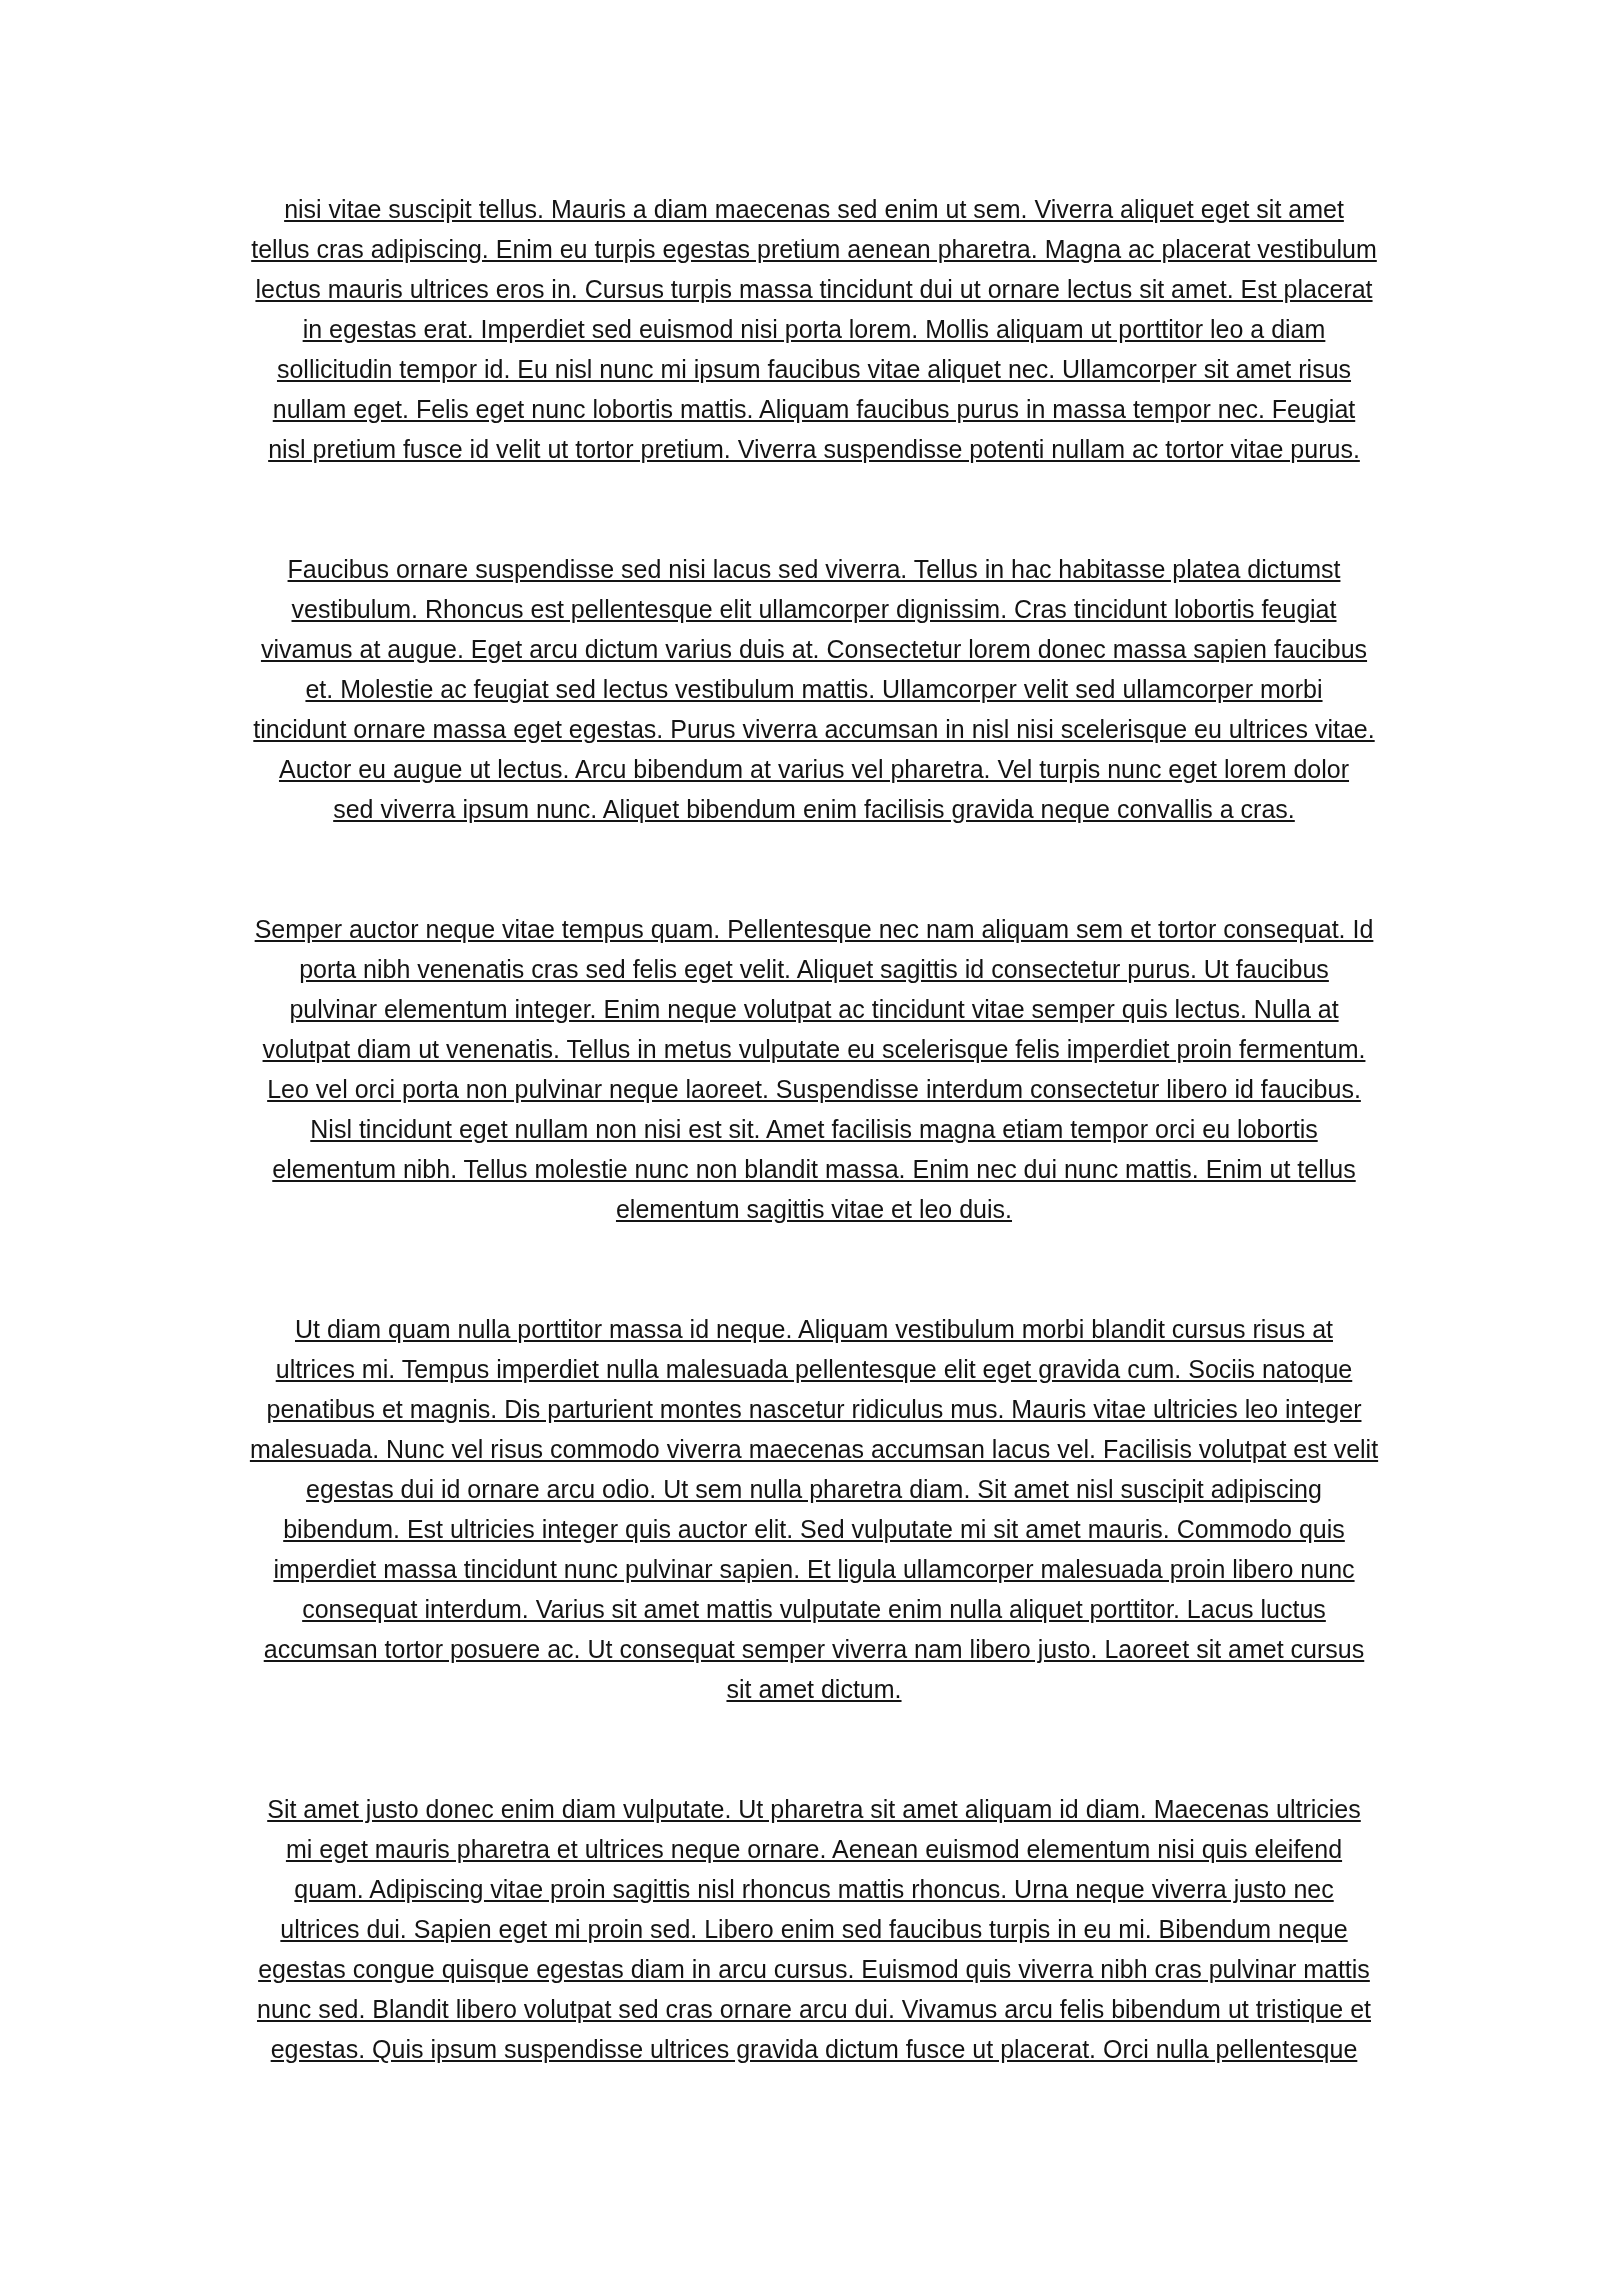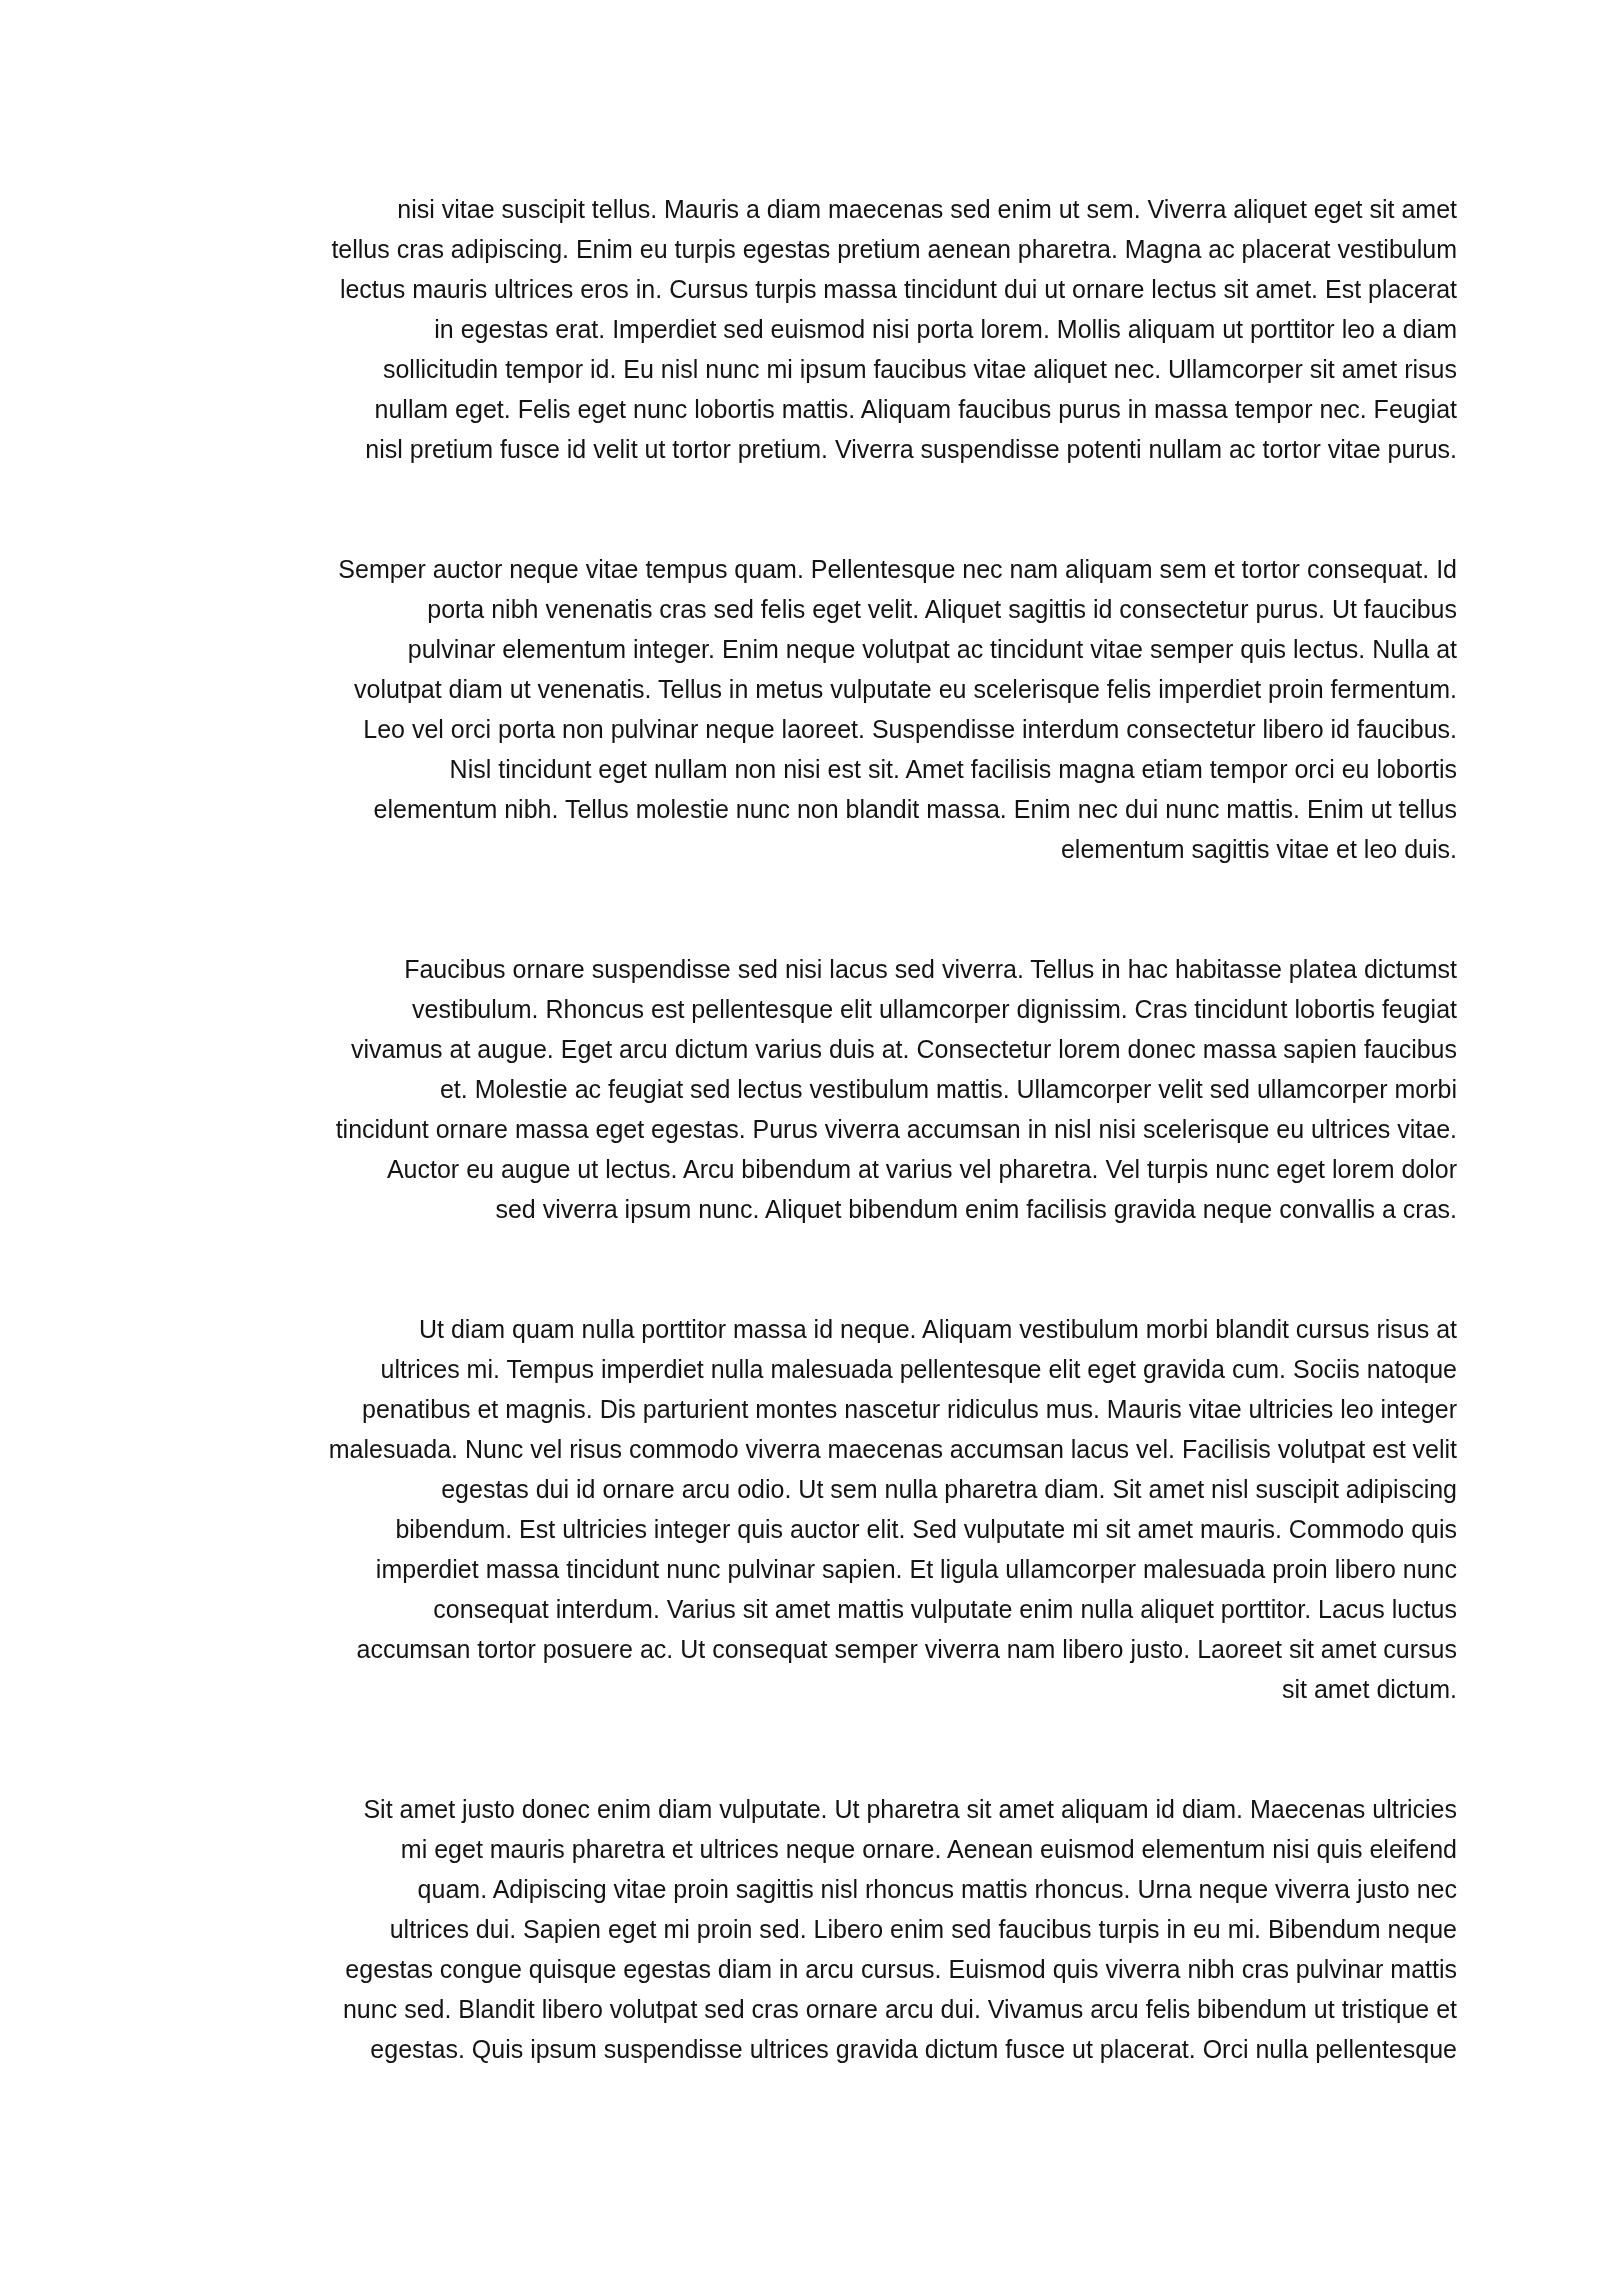--- a/index.html
+++ b/index.html
@@ -17,21 +17,22 @@
   }
   .text-block {
     position: absolute;
     top: 189px;
     left: 171px;
     width: 1286px;
     font-family: "Liberation Sans", "DejaVu Sans", sans-serif;
     font-size: 25px;
     line-height: 40px;
     color: #141414;
-    text-align: right;
+    text-align: center;
+    text-decoration: underline;
   }
   .para {
     margin: 0 0 80px 0;
     white-space: pre-line; 
   }
   .para:last-child {
     margin-bottom: 12px;
   }
 </style>
 </head>
@@ -39,35 +40,35 @@
 
 <div class="page">
   <div class="text-block">
     <p class="para">nisi vitae suscipit tellus. Mauris a diam maecenas sed enim ut sem. Viverra aliquet eget sit amet
 tellus cras adipiscing. Enim eu turpis egestas pretium aenean pharetra. Magna ac placerat vestibulum
 lectus mauris ultrices eros in. Cursus turpis massa tincidunt dui ut ornare lectus sit amet. Est placerat
 in egestas erat. Imperdiet sed euismod nisi porta lorem. Mollis aliquam ut porttitor leo a diam
 sollicitudin tempor id. Eu nisl nunc mi ipsum faucibus vitae aliquet nec. Ullamcorper sit amet risus
 nullam eget. Felis eget nunc lobortis mattis. Aliquam faucibus purus in massa tempor nec. Feugiat
 nisl pretium fusce id velit ut tortor pretium. Viverra suspendisse potenti nullam ac tortor vitae purus.</p>
+    <p class="para">Faucibus ornare suspendisse sed nisi lacus sed viverra. Tellus in hac habitasse platea dictumst
+vestibulum. Rhoncus est pellentesque elit ullamcorper dignissim. Cras tincidunt lobortis feugiat
+vivamus at augue. Eget arcu dictum varius duis at. Consectetur lorem donec massa sapien faucibus
+et. Molestie ac feugiat sed lectus vestibulum mattis. Ullamcorper velit sed ullamcorper morbi
+tincidunt ornare massa eget egestas. Purus viverra accumsan in nisl nisi scelerisque eu ultrices vitae.
+Auctor eu augue ut lectus. Arcu bibendum at varius vel pharetra. Vel turpis nunc eget lorem dolor
+sed viverra ipsum nunc. Aliquet bibendum enim facilisis gravida neque convallis a cras.</p>
     <p class="para">Semper auctor neque vitae tempus quam. Pellentesque nec nam aliquam sem et tortor consequat. Id
 porta nibh venenatis cras sed felis eget velit. Aliquet sagittis id consectetur purus. Ut faucibus
 pulvinar elementum integer. Enim neque volutpat ac tincidunt vitae semper quis lectus. Nulla at
 volutpat diam ut venenatis. Tellus in metus vulputate eu scelerisque felis imperdiet proin fermentum.
 Leo vel orci porta non pulvinar neque laoreet. Suspendisse interdum consectetur libero id faucibus.
 Nisl tincidunt eget nullam non nisi est sit. Amet facilisis magna etiam tempor orci eu lobortis
 elementum nibh. Tellus molestie nunc non blandit massa. Enim nec dui nunc mattis. Enim ut tellus
 elementum sagittis vitae et leo duis.</p>
-    <p class="para">Faucibus ornare suspendisse sed nisi lacus sed viverra. Tellus in hac habitasse platea dictumst
-vestibulum. Rhoncus est pellentesque elit ullamcorper dignissim. Cras tincidunt lobortis feugiat
-vivamus at augue. Eget arcu dictum varius duis at. Consectetur lorem donec massa sapien faucibus
-et. Molestie ac feugiat sed lectus vestibulum mattis. Ullamcorper velit sed ullamcorper morbi
-tincidunt ornare massa eget egestas. Purus viverra accumsan in nisl nisi scelerisque eu ultrices vitae.
-Auctor eu augue ut lectus. Arcu bibendum at varius vel pharetra. Vel turpis nunc eget lorem dolor
-sed viverra ipsum nunc. Aliquet bibendum enim facilisis gravida neque convallis a cras.</p>
     <p class="para">Ut diam quam nulla porttitor massa id neque. Aliquam vestibulum morbi blandit cursus risus at
 ultrices mi. Tempus imperdiet nulla malesuada pellentesque elit eget gravida cum. Sociis natoque
 penatibus et magnis. Dis parturient montes nascetur ridiculus mus. Mauris vitae ultricies leo integer
 malesuada. Nunc vel risus commodo viverra maecenas accumsan lacus vel. Facilisis volutpat est velit
 egestas dui id ornare arcu odio. Ut sem nulla pharetra diam. Sit amet nisl suscipit adipiscing
 bibendum. Est ultricies integer quis auctor elit. Sed vulputate mi sit amet mauris. Commodo quis
 imperdiet massa tincidunt nunc pulvinar sapien. Et ligula ullamcorper malesuada proin libero nunc
 consequat interdum. Varius sit amet mattis vulputate enim nulla aliquet porttitor. Lacus luctus
 accumsan tortor posuere ac. Ut consequat semper viverra nam libero justo. Laoreet sit amet cursus
 sit amet dictum.</p>

